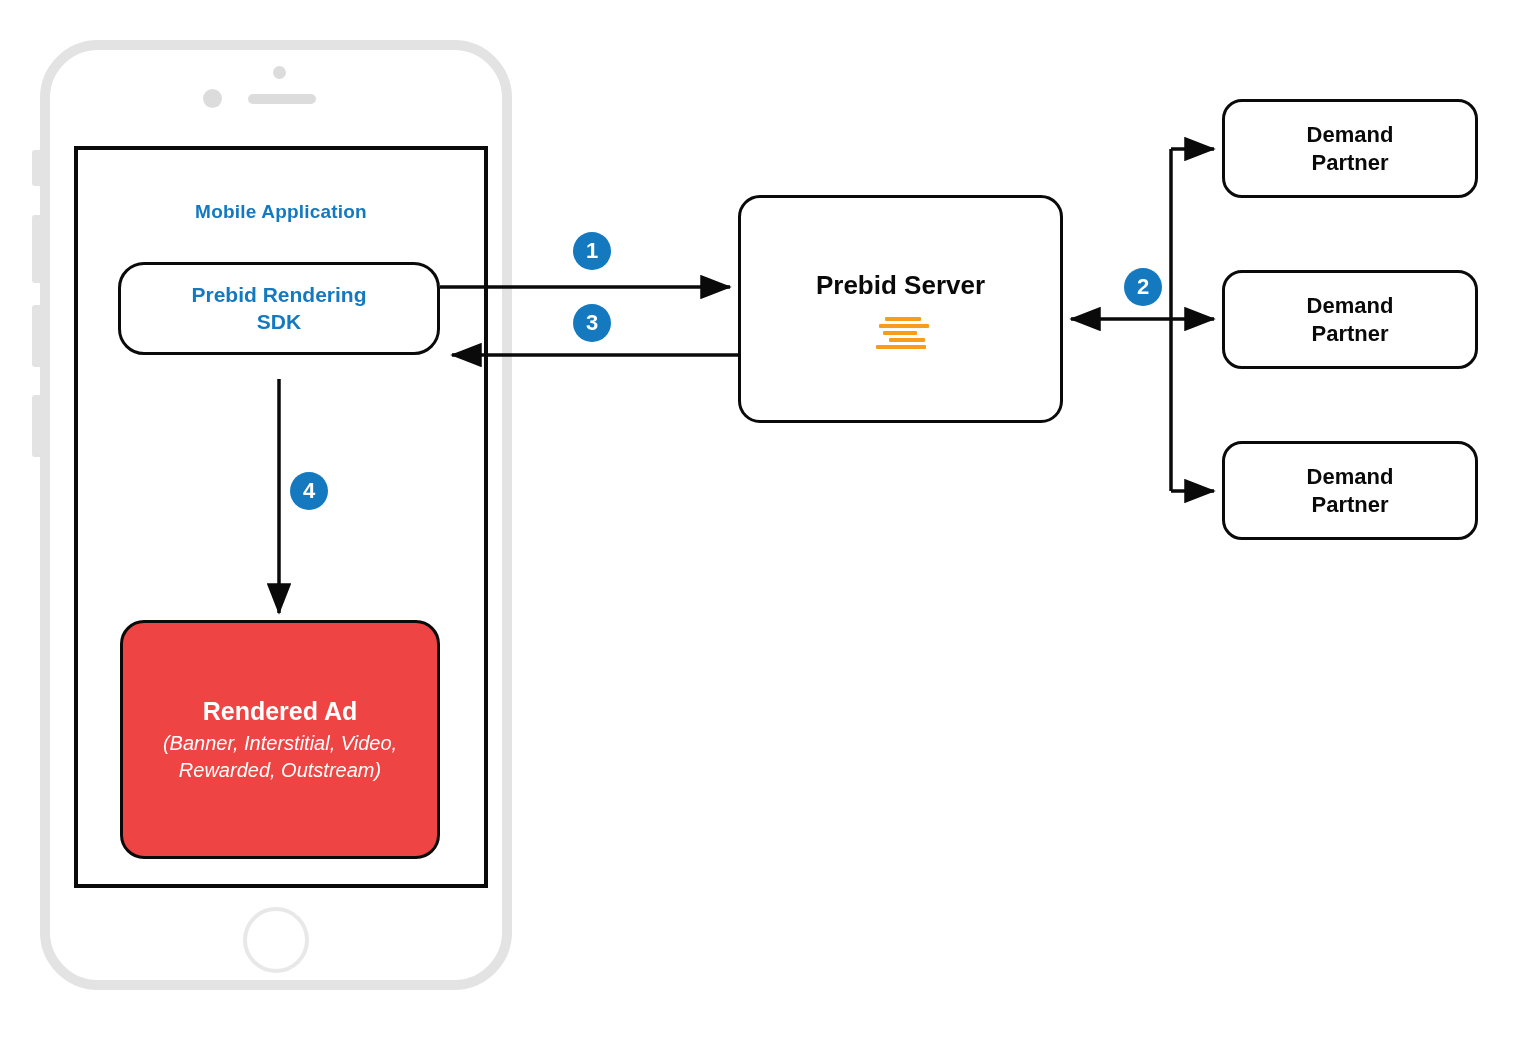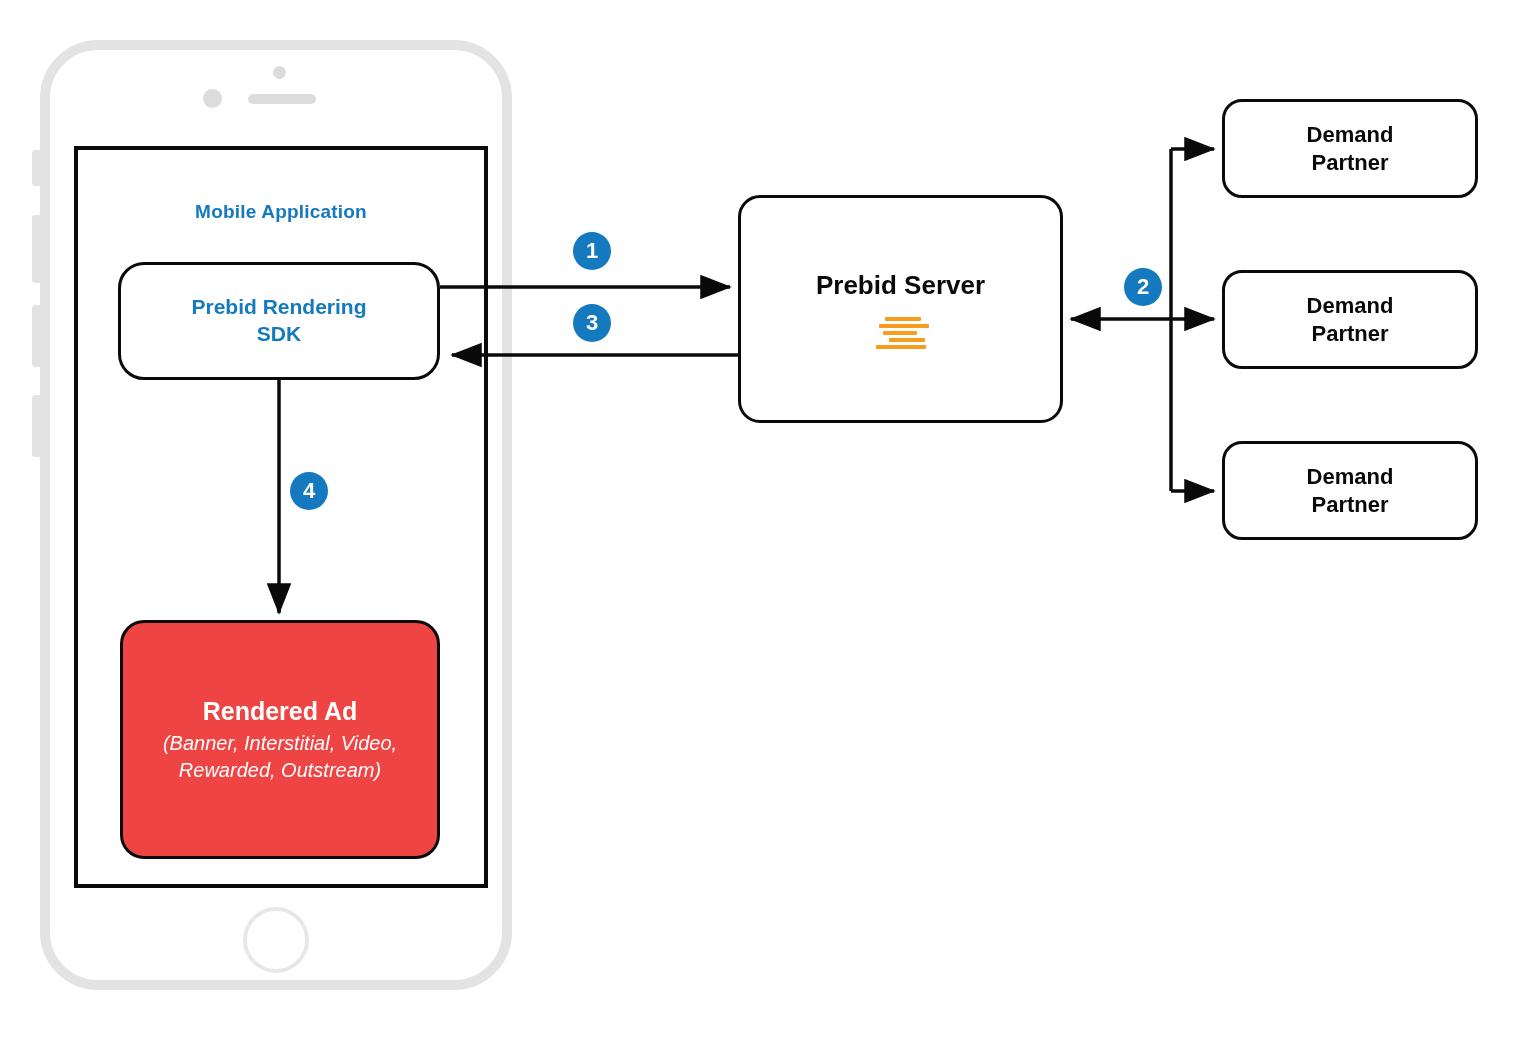--- a/index.html
+++ b/index.html
@@ -125,21 +125,21 @@
     flex-direction: column;
     align-items: center;
     justify-content: center;
     text-align: center;
   }
 
   .sdk-box {
     left: 118px;
     top: 262px;
     width: 322px;
-    height: 118px;
+    height: 93px;
     border-radius: 26px;
   }
   .sdk-label {
     font-size: 21px;
     font-weight: bold;
     color: #1479be;
     line-height: 1.28;
   }
 
   .ad-box {

